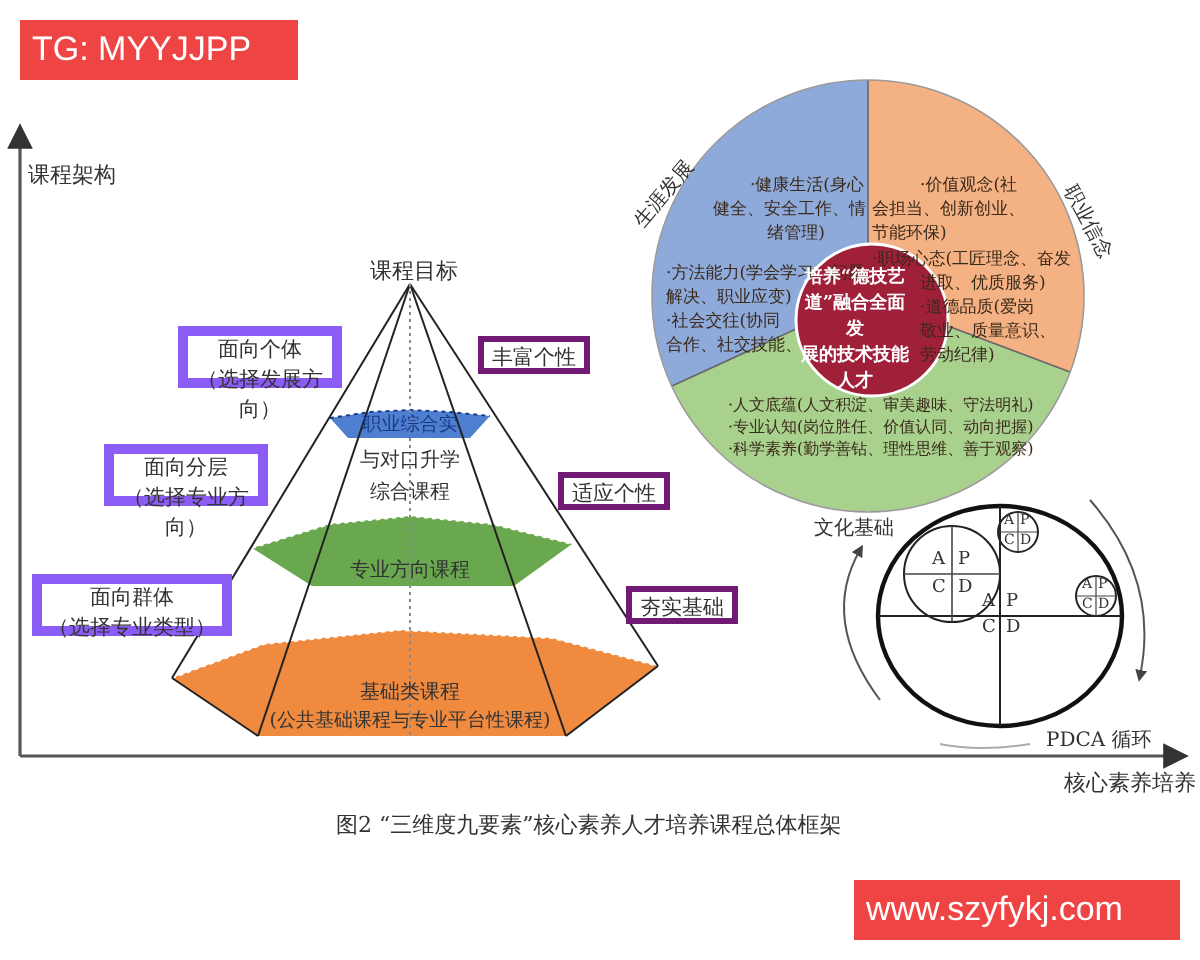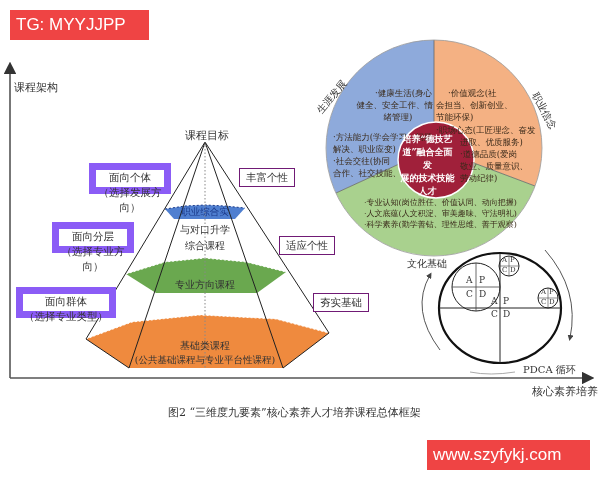--- a/index.html
+++ b/index.html
@@ -12,26 +12,26 @@
     .watermark {
       position: absolute; background: #ef4444; color: #fff;
       font-family: "Liberation Sans", "DejaVu Sans", sans-serif;
       display: flex; align-items: center; padding: 0 6px; box-sizing: border-box;
     }
     .wm-top { left: 10px; top: 10px; width: 139px; height: 30px; font-size: 17px; }
     .wm-bottom { left: 427px; top: 440px; width: 163px; height: 30px; font-size: 17px; }
     svg.main { position: absolute; left: 0; top: 0; }
     .lbl { position: absolute; font-size: 11px; white-space: nowrap; color: #333; }
     .box {
-      position: absolute; border: 7px solid #8b5cf6; background: #fff;
+      position: absolute; border: 5px solid #8b5cf6; background: #fff;
       font-size: 10.5px; text-align: center; line-height: 15px; color: #333;
       box-sizing: border-box;
     }
     .tag {
-      position: absolute; border: 1px solid #701a75; background: #fff;
+      position: absolute; border: 3px solid #701a75; background: #fff;
       font-size: 10.5px; text-align: center; line-height: 17px; color: #333;
       box-sizing: border-box;
     }
     .band-text { position: absolute; font-size: 10px; text-align: center; white-space: nowrap; color: #333; }
     .pie-text { position: absolute; font-size: 8.5px; line-height: 12px; color: #3a2a1a; }
     .center-text {
       position: absolute; color: #fff; font-size: 9px; font-weight: bold;
       text-align: center; line-height: 13px;
     }
     .caption { position: absolute; left: 168px; top: 405px; font-size: 11px; color: #333; white-space: nowrap; }
@@ -155,35 +155,35 @@
   <div style="text-align:center;padding-left:20px;">绪管理)</div>
 </div>
 <div class="pie-text" style="left:333px; top:131px; width:100px;">
   <div>·方法能力(学会学习、问题</div>
   <div>解决、职业应变)</div>
   <div>·社会交往(协同</div>
   <div>合作、社交技能、</div>
 </div>
 
 <div class="pie-text" style="left:436px; top:87px; width:90px;">
-  <div style="padding-left:12px;">·价值观念(社</div>
+  <div style="padding-left:24px;">·价值观念(社</div>
   <div>会担当、创新创业、</div>
   <div>节能环保)</div>
 </div>
 <div class="pie-text" style="left:436px; top:124px; width:100px;">
   <div>·职场心态(工匠理念、奋发</div>
   <div style="padding-left:24px;">进取、优质服务)</div>
   <div style="padding-left:24px;">·道德品质(爱岗</div>
   <div style="padding-left:24px;">敬业、质量意识、</div>
   <div style="padding-left:24px;">劳动纪律)</div>
 </div>
 
 <div class="pie-text" style="left:364px; top:197px; width:170px; font-size:8px; line-height:11px;">
+  <div>·人文底蕴(人文积淀、审美趣味、守法明礼)</div>
   <div>·专业认知(岗位胜任、价值认同、动向把握)</div>
-  <div>·人文底蕴(人文积淀、审美趣味、守法明礼)</div>
   <div>·科学素养(勤学善钻、理性思维、善于观察)</div>
 </div>
 
 <div class="center-text" style="left:398px; top:133px; width:59px;">
   <div>培养“德技艺</div>
   <div>道”融合全面发</div>
   <div>展的技术技能</div>
   <div>人才</div>
 </div>
 

